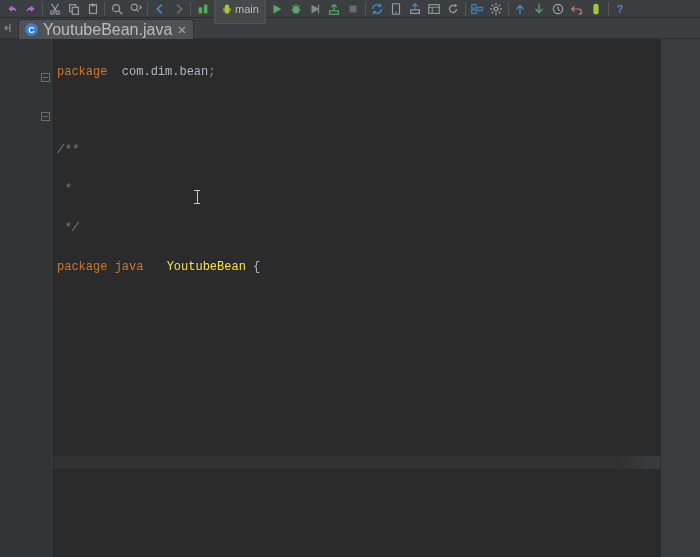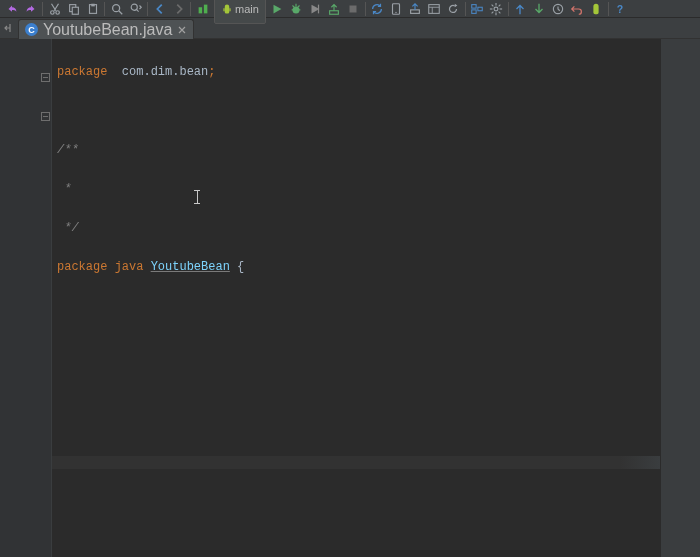--- a/index.html
+++ b/index.html
@@ -99,21 +99,21 @@
   }
   .right-stripe {
     width: 40px;
     background: #3a3d3f;
     border-left: 1px solid #2b2b2b;
   }
   .kw { color: #cc7832; }
   .pkg { color: #a9b7c6; }
   .sc { color: #cc7832; }
   .comment { color: #808080; font-style: italic; }
-  .cls { color: #7dd3fc; text-decoration: underline; text-decoration-color: #7a7a7a; }
+  .cls { color: #fde047; text-decoration-color: #7a7a7a; margin-left: 16px; }
   .line { height: 13px; padding-left: 5px; }
   .line.highlight {
     background: #323232;
     position: relative;
   }
   .line.highlight::after {
     
     content: "";
     position: absolute; right: 0; top:0; bottom:0; width: 40px;
     background: linear-gradient(to left, #3a3d3f, transparent);

